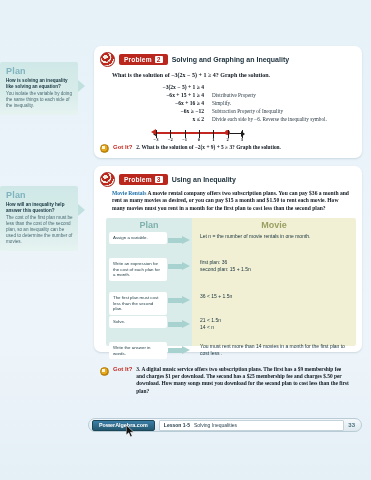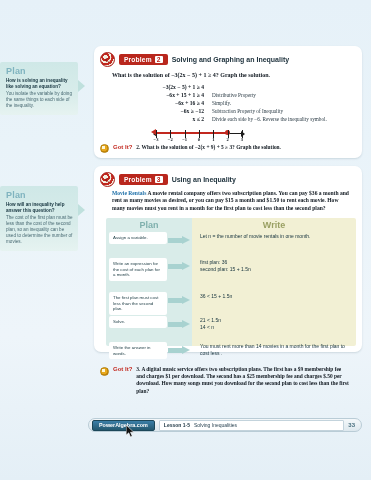--- a/index.html
+++ b/index.html
@@ -308,21 +308,21 @@
               <span class="head"></span>
             </div>
             <div class="tw-row-think" style="top: 124px;">Write the answer in words.</div>
             <div class="tw-arrow" style="top: 128px;">
               <span class="shaft"></span>
               <span class="head"></span>
             </div>
           </div>
       </div>
       <div class="tw-write">
-        <div class="tw-head write">Write</div>
+        <div class="tw-head write">Movie</div>
         <div id="write-rows">
             <div class="tw-row-write" style="top: 15px; white-space: pre-line;">Let n = the number of movie rentals in one month.</div>
             <div class="tw-row-write" style="top: 41px; white-space: pre-line;">first plan: 36
 second plan: 15 + 1.5n</div>
             <div class="tw-row-write" style="top: 75px; white-space: pre-line;">36 &lt; 15 + 1.5n</div>
             <div class="tw-row-write" style="top: 99px; white-space: pre-line;">21 &lt; 1.5n
 14 &lt; n</div>
             <div class="tw-row-write" style="top: 125px; white-space: pre-line;">You must rent more than 14 movies in a month for the first plan to cost less .</div>
           </div>
       </div>

